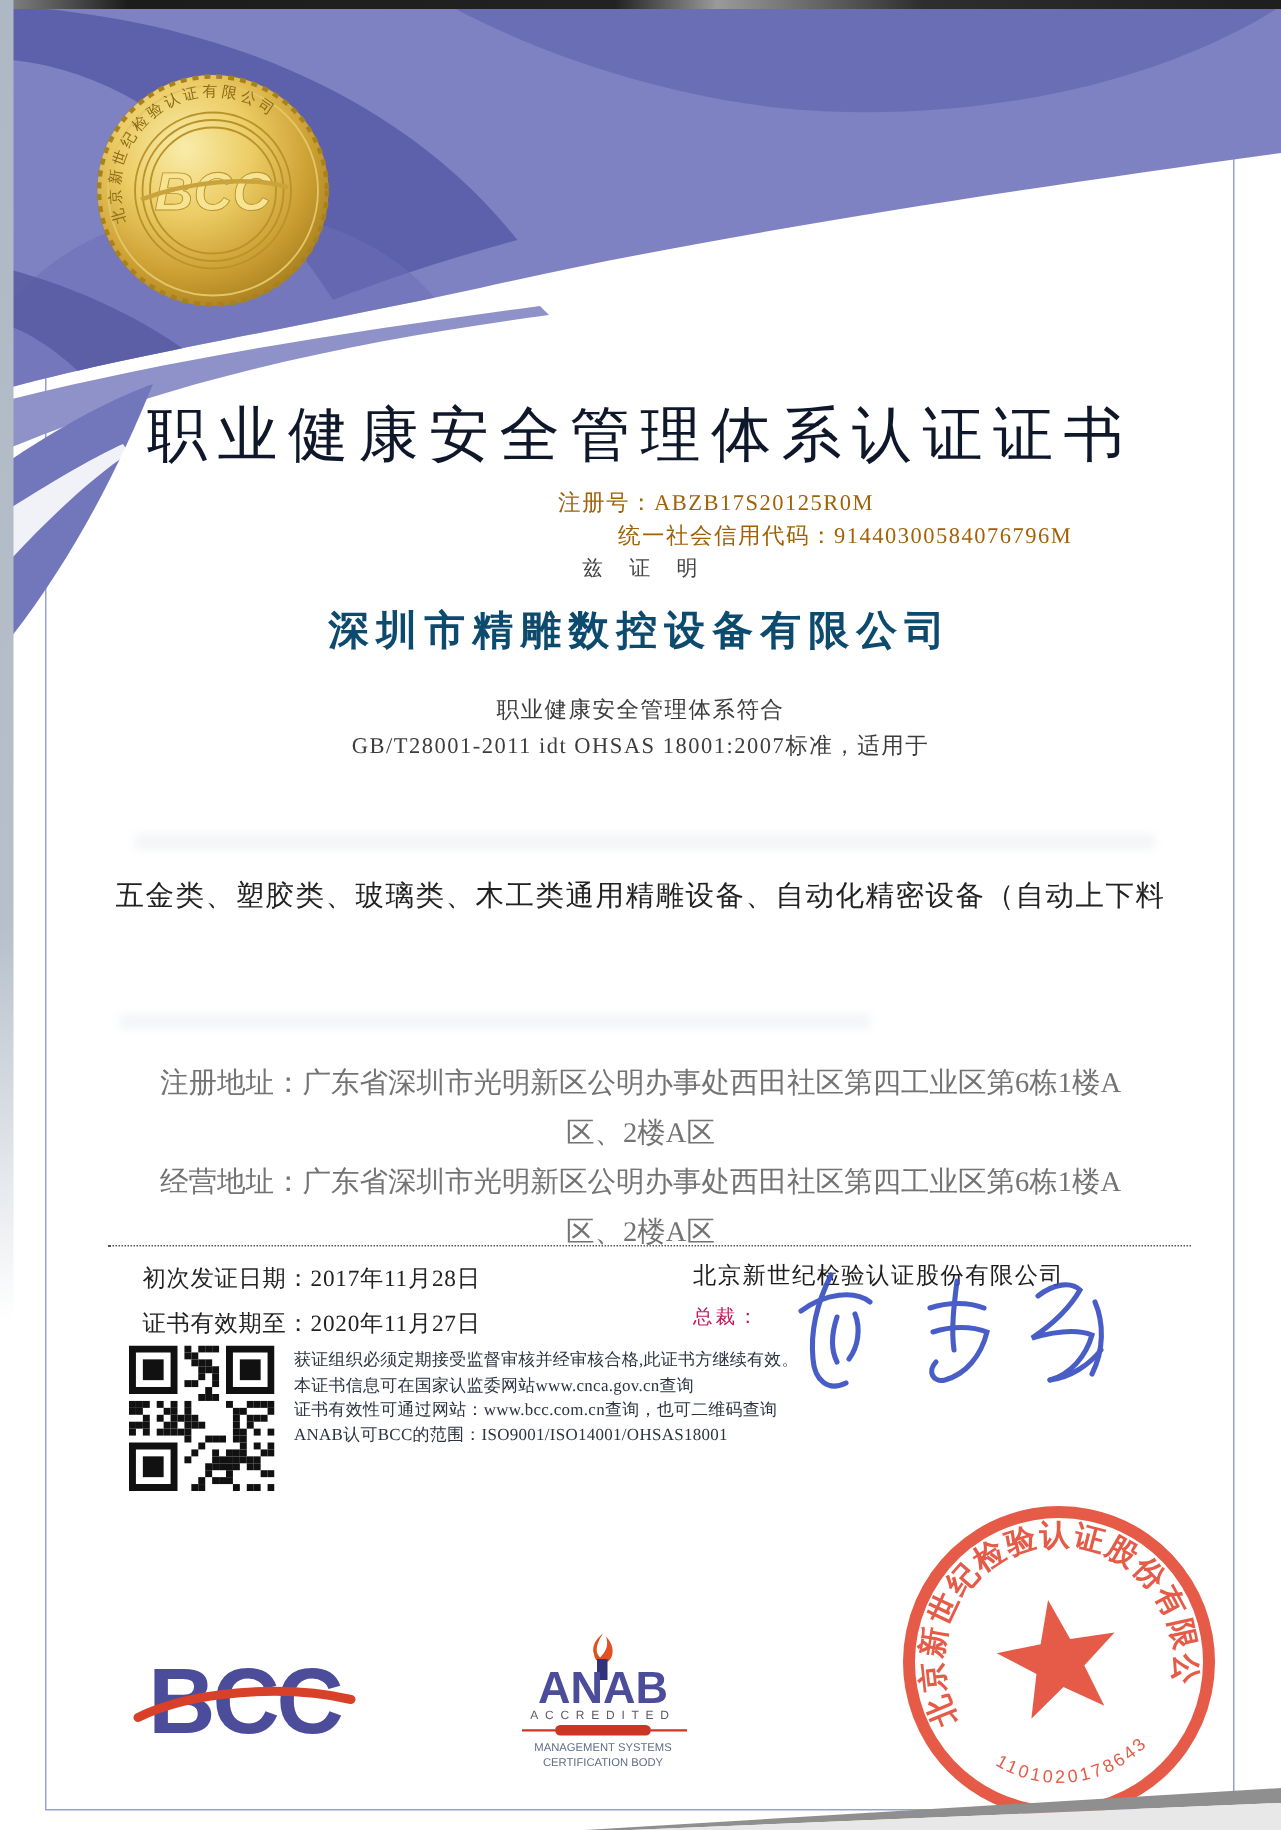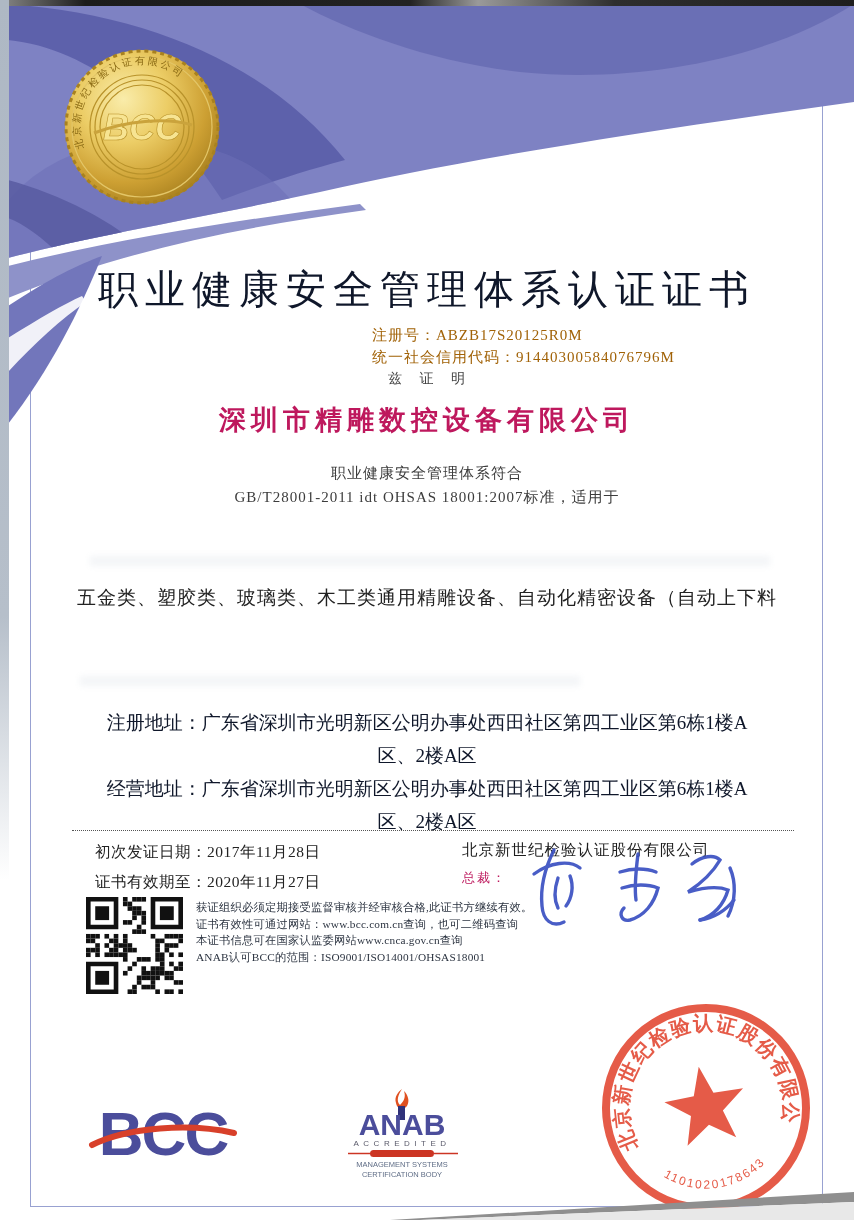--- a/index.html
+++ b/index.html
@@ -18,25 +18,25 @@
   #header-art{left:0;top:0;width:854px;height:440px;z-index:3;pointer-events:none;}
   
   .smudge{height:10px;background:#8fa0b5;opacity:.10;filter:blur(3px);z-index:2;}
   
   .t{position:absolute;z-index:4;}
   #title{left:0;top:262px;width:854px;text-align:center;font-size:40px;letter-spacing:7px;
          color:#0f172a;font-weight:400;}
   .reg-line{left:372px;font-size:15px;color:#a16207;letter-spacing:1px;}
   #certify{left:388px;top:370px;font-size:14px;letter-spacing:7px;color:#444;}
   #company{left:0;top:402px;width:854px;text-align:center;font-size:27px;font-weight:bold;
-           letter-spacing:5px;color:#be185d;}
+           letter-spacing:5px;color:#0c4a6e;}
   .stmt{left:0;width:854px;text-align:center;font-size:15px;color:#3c3c3c;letter-spacing:1px;}
   #scope{left:70px;top:576px;width:714px;text-align:center;font-size:19px;line-height:44px;
          color:#222;letter-spacing:1px;}
-  #addresses{left:70px;top:706px;width:714px;text-align:center;font-size:19px;line-height:33px;color:#0f172a;}
+  #addresses{left:70px;top:706px;width:714px;text-align:center;font-size:19px;line-height:33px;color:#737373;}
   #divider{left:72px;top:830px;width:722px;border-top:1.5px dotted #555;z-index:4;}
   .date-label{font-size:15.5px;color:#222;letter-spacing:.5px;}
   #issuer{left:462px;top:840px;font-size:15.5px;color:#1d1d1d;letter-spacing:1px;}
   #president{left:462px;top:869px;font-size:13px;color:#be185d;letter-spacing:2px;}
   #signature{left:520px;top:840px;width:250px;height:100px;z-index:5;}
   #qr{left:86px;top:897px;width:97px;height:97px;z-index:4;}
   #fineprint{left:196px;top:899px;width:380px;font-size:11.3px;line-height:16.6px;
              color:#2b3340;z-index:4;letter-spacing:.2px;}
   #seal{left:589px;top:991px;width:234px;height:234px;z-index:6;opacity:.88;}
   #bcc-logo{left:88px;top:1093px;width:150px;height:85px;z-index:4;}
@@ -97,21 +97,21 @@
 <svg class="abs" id="scan-bottom" viewBox="0 0 854 34">
   <polygon points="390,34 854,6 854,16 420,34" fill="#8f8f8f"></polygon>
   <polygon points="420,34 854,16 854,34" fill="#e8e8e8"></polygon>
 </svg>
 
 <div class="t" id="title">职业健康安全管理体系认证证书</div>
 
 <div class="t reg-line" style="top:326px;">
   <span>注册号：</span><span>ABZB17S20125R0M</span>
 </div>
-<div class="t reg-line" style="top:348px;">
+<div class="t reg-line" style="top:348px;margin-left:40px;">
   <span>统一社会信用代码：</span><span>91440300584076796M</span>
 </div>
 
 <div class="t" id="certify">兹 证 明</div>
 <div class="t" id="company">深圳市精雕数控设备有限公司</div>
 <div class="t stmt" style="top:464px;">职业健康安全管理体系符合</div>
 <div class="t stmt" style="top:488px;">GB/T28001-2011 idt OHSAS 18001:2007标准，适用于</div>
 
 <div class="t" id="scope">
   <div>五金类、塑胶类、玻璃类、木工类通用精雕设备、自动化精密设备（自动上下料</div>
@@ -276,22 +276,22 @@
       <rect x="40" y="80" width="4" height="4"></rect>
       <rect x="60" y="80" width="4" height="4"></rect>
       <rect x="68" y="80" width="4" height="4"></rect>
       <rect x="72" y="80" width="4" height="4"></rect>
       <rect x="80" y="80" width="4" height="4"></rect>
     </g>
 </svg>
 
 <div class="t" id="fineprint">
   <div>获证组织必须定期接受监督审核并经审核合格,此证书方继续有效。</div>
+  <div>本证书信息可在国家认监委网站www.cnca.gov.cn查询</div>
   <div>证书有效性可通过网站：www.bcc.com.cn查询，也可二维码查询</div>
-  <div>本证书信息可在国家认监委网站www.cnca.gov.cn查询</div>
   <div>ANAB认可BCC的范围：ISO9001/ISO14001/OHSAS18001</div>
 </div>
 
 <svg class="abs" id="seal" viewBox="-117 -117 234 234">
   <g transform="rotate(-10)">
     <circle r="100" fill="none" stroke="#e2452f" stroke-width="8"></circle>
     <polygon points="0,-42 10,-13.8 39.9,-13 16.2,5.3 24.7,34 0,17 -24.7,34 -16.2,5.3 -39.9,-13 -10,-13.8" fill="#e2452f"></polygon>
     <path id="sealTop" d="M-73.3,26.7 A78,78 0 1 1 73.3,26.7" fill="none"></path>
     <text font-size="20" fill="#e2452f" letter-spacing="1.5" font-weight="bold" font-family="'Liberation Serif',serif">
       <textPath href="#sealTop">北京新世纪检验认证股份有限公司</textPath>

